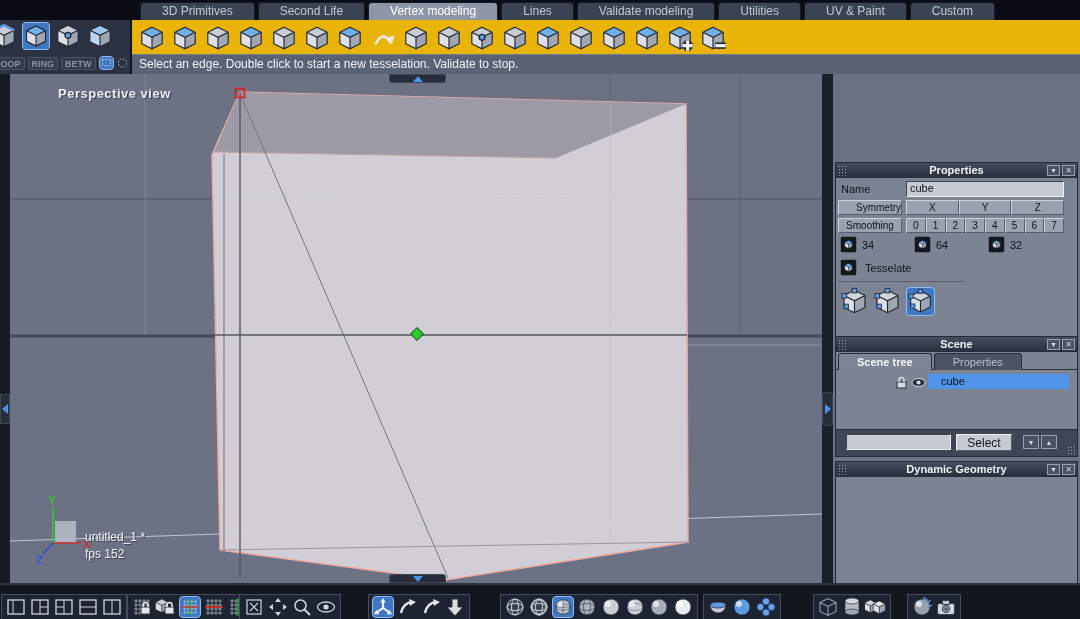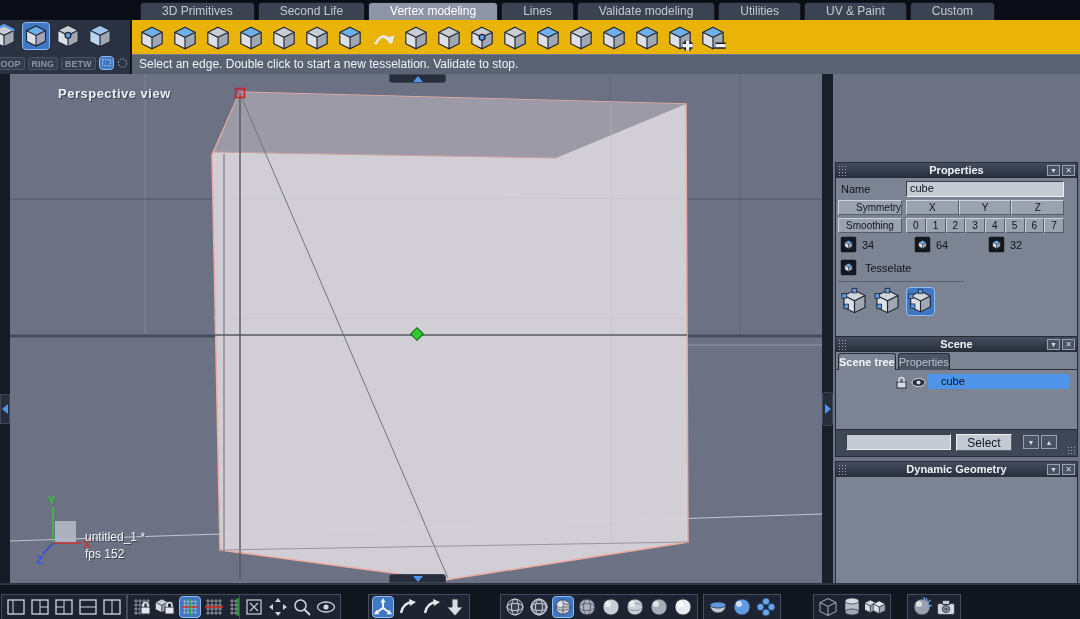--- a/index.html
+++ b/index.html
@@ -95,21 +95,21 @@
   .statval{font-size:11px;color:#10141c;}
   #tess-row{position:absolute;left:4px;top:96px;display:flex;align-items:center;gap:8px;}
   #tess-row .icon{width:17px;height:17px;}
   #tess-underline{position:absolute;left:2px;top:118px;width:126px;height:1px;background:#5a6070;}
   #tess-modes{position:absolute;left:4px;top:124px;display:flex;gap:4px;}
   #tess-modes .icon{width:29px;height:29px;}
 
   
   #panel-scene{left:2px;top:262px;width:243px;height:121px;}
   .stabs{position:absolute;left:0px;top:16px;right:0;height:17px;border-bottom:1px solid #2a2f3c;display:flex;padding-left:2px;gap:2px;box-sizing:border-box;}
-  .stab{height:16px;line-height:16px;padding:0 0;font-size:11px;border:1px solid #262b38;border-bottom:none;
+  .stab{height:16px;line-height:16px;padding:0 18px;font-size:11px;border:1px solid #262b38;border-bottom:none;
         border-radius:3px 3px 0 0;}
   .stab.active{background:#7d8595;color:#f2f4f8;font-weight:bold;}
   .stab.inactive{background:#4b5363;color:#b9c0cc;}
   #scene-row{position:absolute;left:0;top:36px;right:0;height:16px;display:flex;align-items:center;}
   #scene-row .ricon{width:15px;height:13px;margin-right:2px;}
   #scene-sel{height:15px;background:#4f94e8;flex:1;margin-right:8px;color:#0c1016;font-size:11px;
              line-height:15px;padding-left:13px;}
 
   
   #panel-dg{left:2px;top:387px;width:243px;height:152px;}

